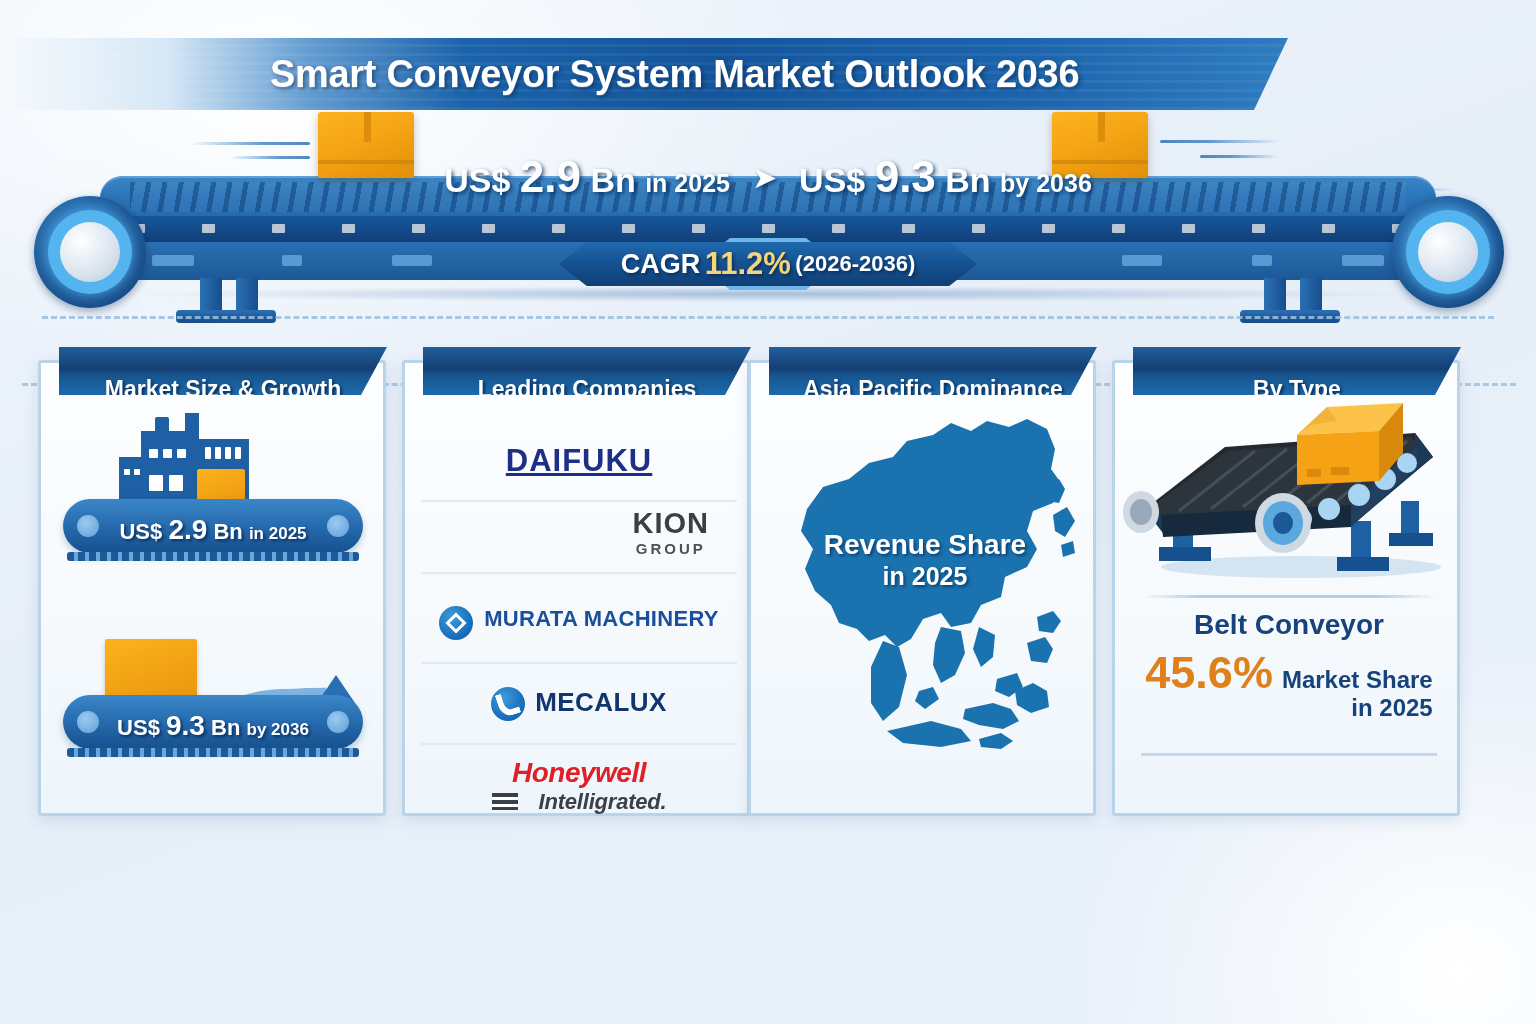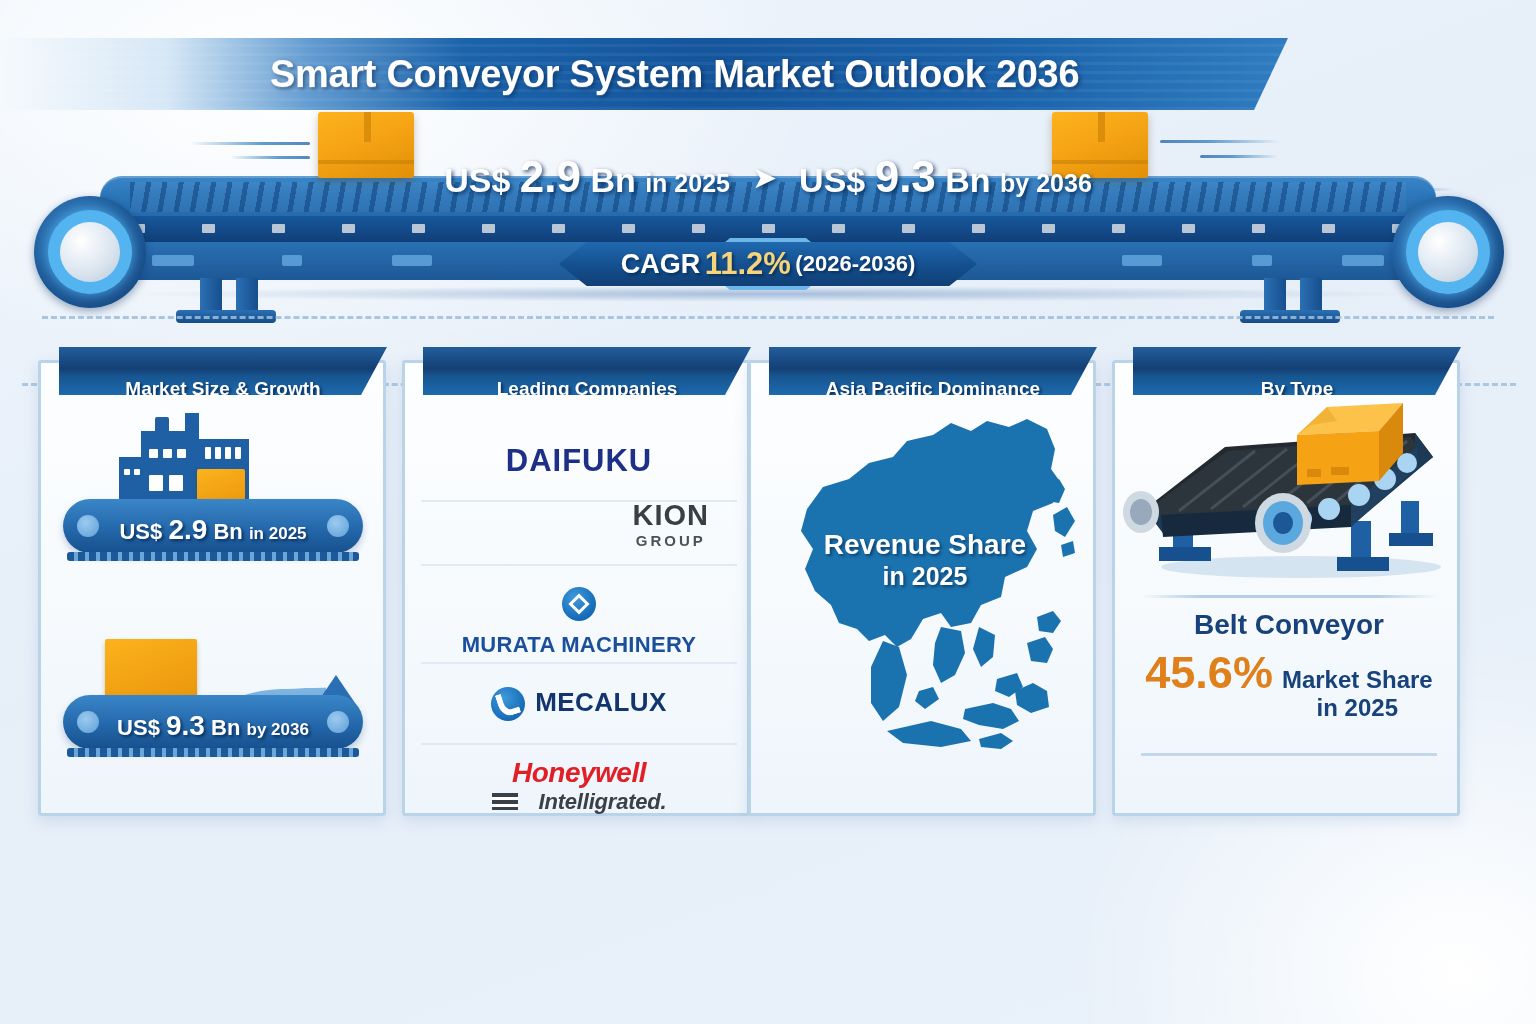--- a/index.html
+++ b/index.html
@@ -161,21 +161,21 @@
 
   .card-head{
     position:absolute; top:-16px; left:18px; height:48px; width:328px;
     background:linear-gradient(180deg,#225e9c 0%, #143f74 45%, #17558f 60%, #1d6aae 100%);
     clip-path:polygon(0 0, 100% 0, calc(100% - 26px) 100%, 0 100%);
     display:flex; align-items:center; justify-content:center;
     box-shadow:0 4px 9px rgba(20,55,100,.35);
     z-index:5;
   }
   .card-head span{
-    color:#fff; font-size:19px; font-weight:bold;
+    color:#fff; font-size:23px; font-weight:bold;
     text-shadow:2px 2px 3px rgba(4,28,60,.8);
     white-space:nowrap;
     margin-top:36px;
   }
 
   
   .c1-row{ position:absolute; left:12px; width:320px; height:150px; }
   .conv-sm{
     position:absolute; left:10px; bottom:12px; width:300px; height:54px;
     background:linear-gradient(180deg,#3a86c8 0%, #2468ab 55%, #17508e 100%);
@@ -219,25 +219,25 @@
     transform:rotate(-2deg);
   }
 
   
   .logo-row{
     position:absolute; left:16px; width:316px; height:81px;
     display:flex; align-items:center; justify-content:center;
     border-bottom:2px solid #dfeaf4;
   }
   .logo-row.last{ border-bottom:none; }
-  .lg-daifuku{ color:#1d2f86; font-size:31px; font-weight:bold; letter-spacing:1px; font-stretch:condensed; }
+  .lg-daifuku{ color:#1d2f86; font-size:31px; font-weight:bold; letter-spacing:1px; font-stretch:condensed;text-decoration:underline; }
   .lg-kion{ display:flex; flex-direction:column; align-items:center; line-height:1; }
   .lg-kion .k1{ color:#3a3f45; font-size:29px; font-weight:bold; letter-spacing:1px; }
   .lg-kion .k2{ color:#4b5159; font-size:15px; font-weight:bold; letter-spacing:3px; margin-top:3px; }
-  .lg-murata{ display:flex; align-items:center; gap:11px;flex-direction:column; }
+  .lg-murata{ display:flex; align-items:flex-start; gap:11px; }
   .lg-murata .txt{ color:#1b4f9c; font-size:22px; font-weight:bold; letter-spacing:.3px; }
   .lg-mecalux{ display:flex; gap:10px; }
   .lg-mecalux .txt{ color:#13356f; font-size:26px; font-weight:bold; letter-spacing:.4px; }
   .lg-honey{ display:flex; flex-direction:column; align-items:center; line-height:1.05;font-style:italic; }
   .lg-honey .h1{ color:#e01f26; font-size:28px; font-weight:bold; letter-spacing:-.5px; }
   .lg-honey .h2row{ display:flex; align-items:center; gap:21px; margin-top:2px; }
   .lg-honey .h2{ color:#3b4046; font-size:22px; font-weight:bold; letter-spacing:-.2px; }
   .bars{ width:26px; height:17px; background:repeating-linear-gradient(180deg,#3b4046 0 4px, #fff 4px 7px); }
   .circ{
     width:34px; height:34px; border-radius:50%; position:relative; flex:0 0 auto;
@@ -263,21 +263,21 @@
   .map-l1{ color:#fff; font-size:28px; font-weight:bold; text-shadow:2px 2px 3px rgba(10,45,85,.7); line-height:1.15; }
   .map-l2{ color:#fff; font-size:25px; font-weight:bold; text-shadow:2px 2px 3px rgba(10,45,85,.7); }
 
   
   .c4-illus{ position:absolute; left:0; top:18px; width:348px; height:210px; }
   .c4-divider{ position:absolute; left:26px; top:232px; width:296px; height:3px; background:linear-gradient(90deg,rgba(180,207,229,0),#b4cfe5 20%,#b4cfe5 80%,rgba(180,207,229,0)); }
   .c4-text{ position:absolute; left:0; top:246px; width:348px; text-align:center; }
   .c4-title{ color:#17427c; font-size:28px; font-weight:bold; text-shadow:1px 1px 0 rgba(255,255,255,.7); }
   .c4-line2{ display:flex; align-items:baseline; justify-content:center; gap:9px; margin-top:6px; }
   .c4-pct{ color:#e0801b; font-size:45px; font-weight:bold; }
-  .c4-ms{ color:#17427c; font-size:24px; font-weight:bold; text-align:center; line-height:1.15; }
+  .c4-ms{ color:#17427c; font-size:24px; font-weight:bold; text-align:right; line-height:1.15; }
   .c4-rule{ position:absolute; left:26px; top:390px; width:296px; height:0; border-top:3px solid #c3d8ea; }
 </style>
 </head>
 <body>
 
 <div class="stage">
 
   <div class="banner">
     <div class="banner-title">Smart Conveyor System Market Outlook 2036</div>
   </div>
@@ -423,21 +423,21 @@
 
     <div class="card c2">
       <div class="card-head">
         <span>Leading Companies</span>
       </div>
 
       <div class="logo-row" style="top:58px;">
         <span class="lg-daifuku">DAIFUKU</span>
       </div>
 
-      <div class="logo-row" style="top:122px; justify-content:flex-end; padding-right:28px;">
+      <div class="logo-row" style="top:130px; justify-content:flex-end; padding-right:28px;">
         <span class="lg-kion">
           <span class="k1">KION</span>
           <span class="k2">GROUP</span>
         </span>
       </div>
 
       <div class="logo-row" style="top:220px;">
         <span class="lg-murata">
           <span class="circ">
               <span class="diamond"></span>

